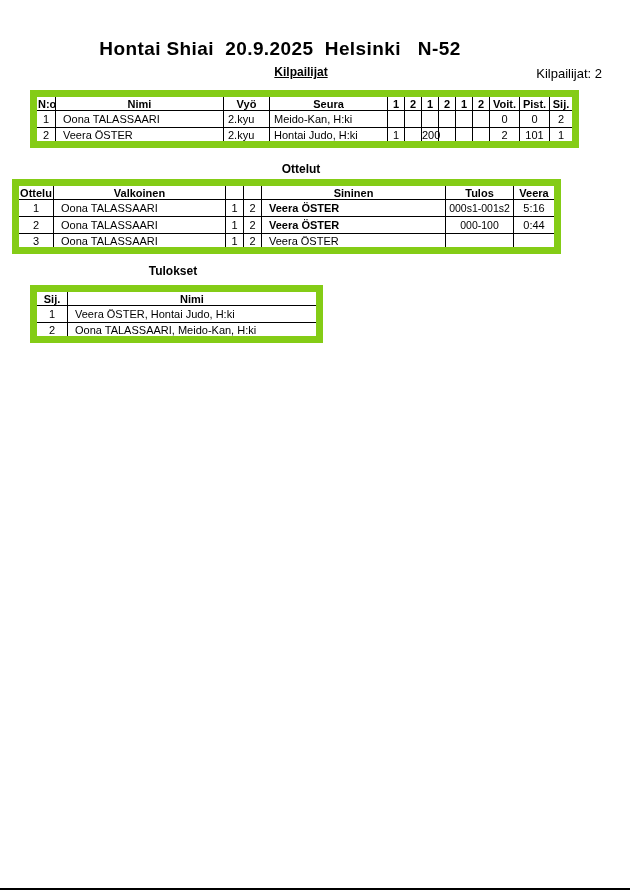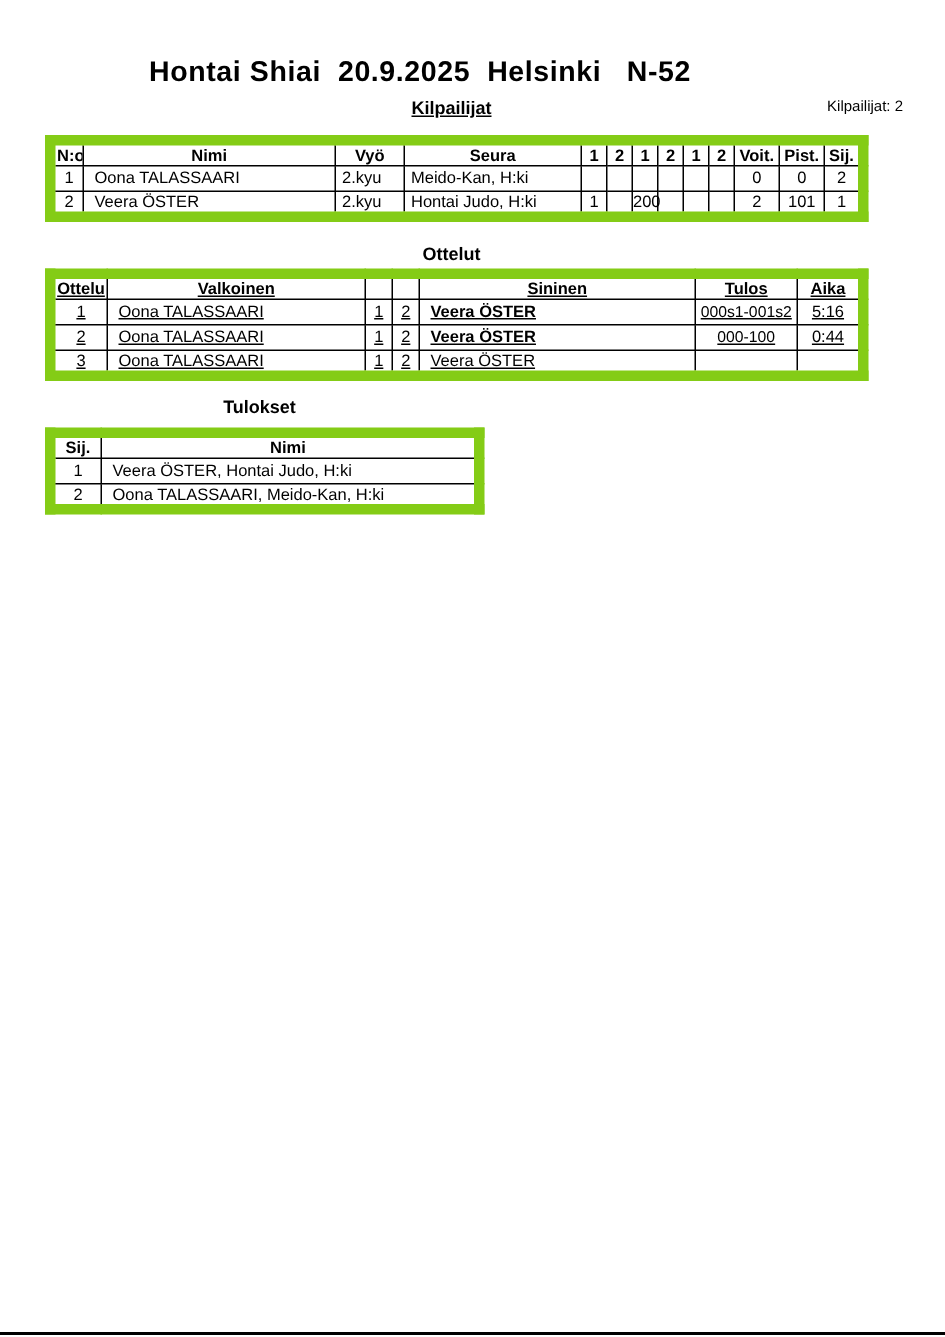--- a/index.html
+++ b/index.html
@@ -8,21 +8,21 @@
     width: 630px; height: 891px; position: relative;
     background: #ffffff; color: #000000;
     font-family: "Liberation Sans", sans-serif;
   }
   .page-title {
     position: absolute; top: 38px; left: 0; width: 560px;
     text-align: center; font-size: 19px; font-weight: bold;
     white-space: pre; letter-spacing: 0.4px;
   }
   .count-label {
-    position: absolute; top: 66px; right: 28px; font-size: 10px;
+    position: absolute; top: 66px; right: 28px; font-size: 13px;
   }
   .section-title {
     position: absolute; font-weight: bold; font-size: 12px; text-align: center;
   }
   #sec-competitors-title { top: 65px; left: 30px; width: 542px; text-decoration: underline; }
   #sec-matches-title     { top: 162px; left: 30px; width: 542px; }
   #sec-results-title     { top: 264px; left: 30px; width: 286px; }
 
   table {
     position: absolute; border-collapse: collapse; table-layout: fixed;
@@ -34,21 +34,21 @@
   }
   th { font-weight: bold; text-align: center; padding: 0 1px; }
   .l { text-align: left; padding-left: 7px; }
   .l2 { text-align: left; padding-left: 4px; }
   .c { text-align: center; }
   .score { text-align: center; padding: 0; overflow: visible; }
   .bold { font-weight: bold; }
   .tulos { text-align: center; font-size: 10.5px; padding: 0 1px; margin-left: 36px; }
 
   #competitors-table { top: 90px;  left: 30px; width: 542px; }
-  #matches-table     { top: 179px; left: 30px; width: 542px; text-decoration: underline; }
+  #matches-table     { top: 179px; left: 12px; width: 542px; }
   #results-table     { top: 285px; left: 30px; width: 286px; }
 
   .bottom-rule {
     position: absolute; left: 0; width: 630px; bottom: 1px;
     height: 2px; background: #000;
   }
 </style>
 </head>
 <body>
 
@@ -137,21 +137,21 @@
       <col style="width:44px">
   </colgroup>
   <thead>
     <tr>
       <th>Ottelu</th>
       <th>Valkoinen</th>
       <th></th>
       <th></th>
       <th>Sininen</th>
       <th>Tulos</th>
-      <th>Aika</th>
+      <th>Veera</th>
     </tr>
   </thead>
   <tbody>
     <tr>
       <td class="c">1</td>
       <td class="l">Oona TALASSAARI</td>
       <td class="c">1</td>
       <td class="c">2</td>
       <td class="l bold">Veera ÖSTER</td>
       <td class="tulos">000s1-001s2</td>

